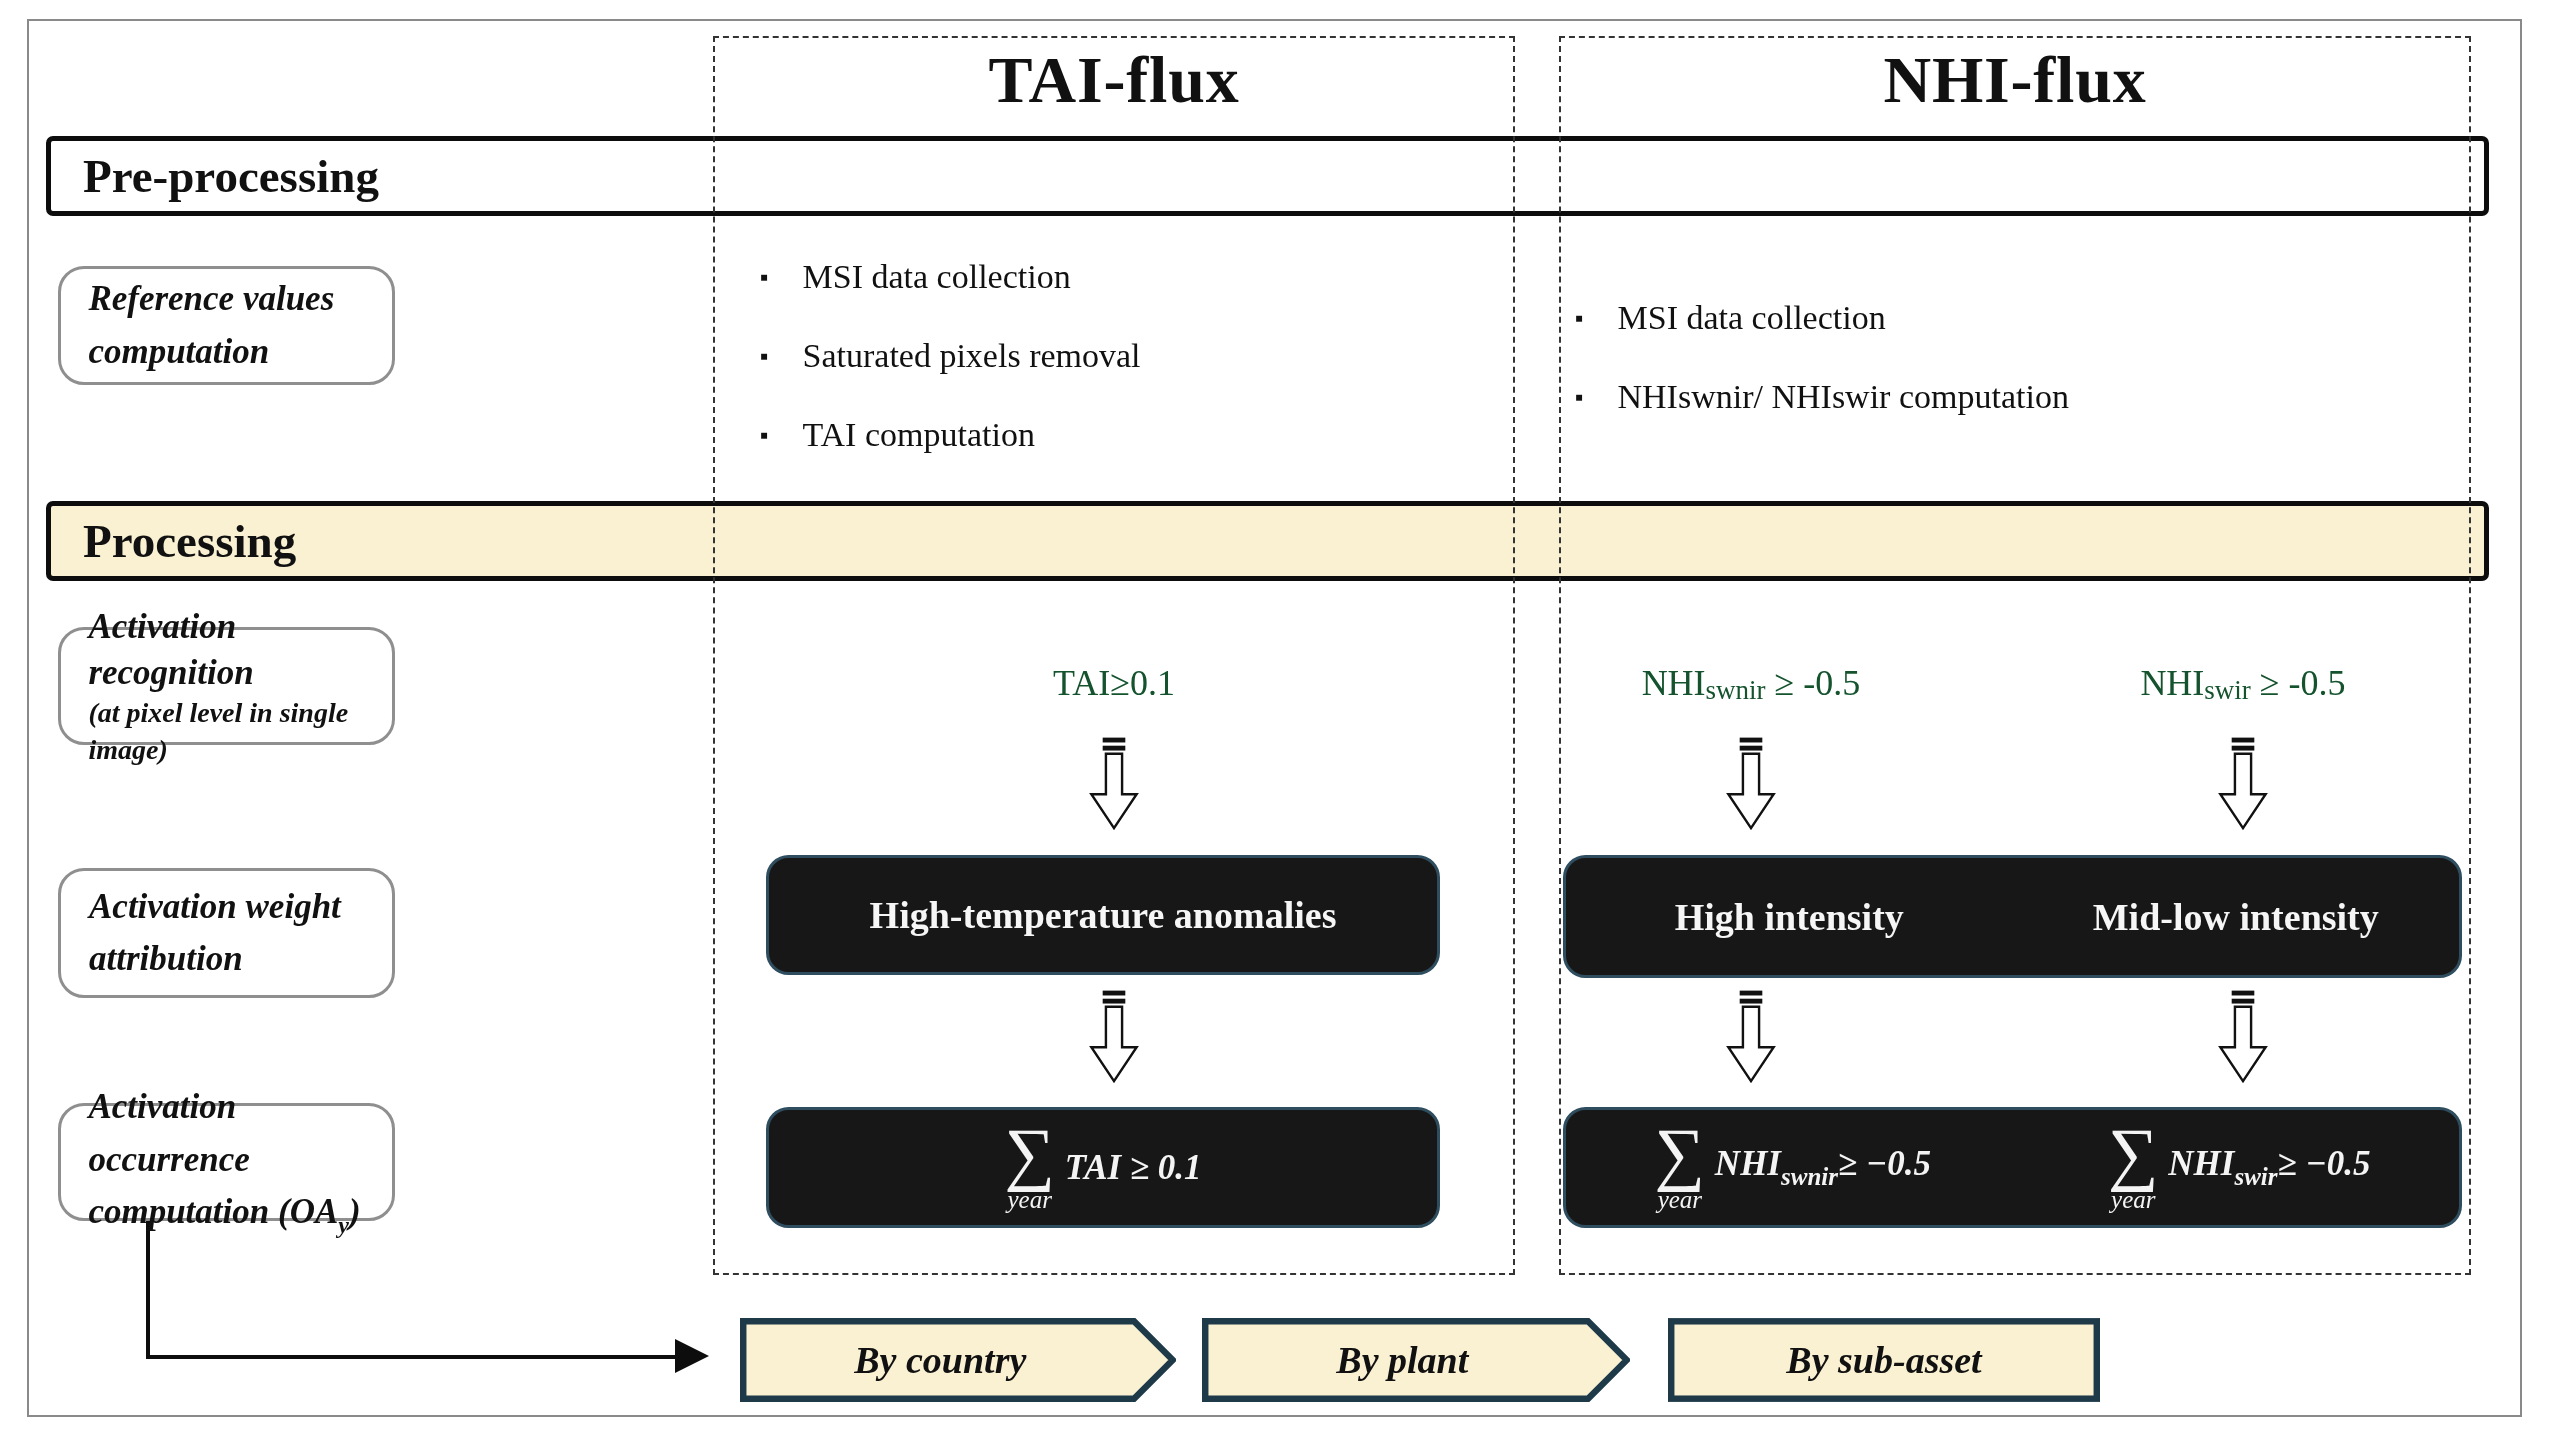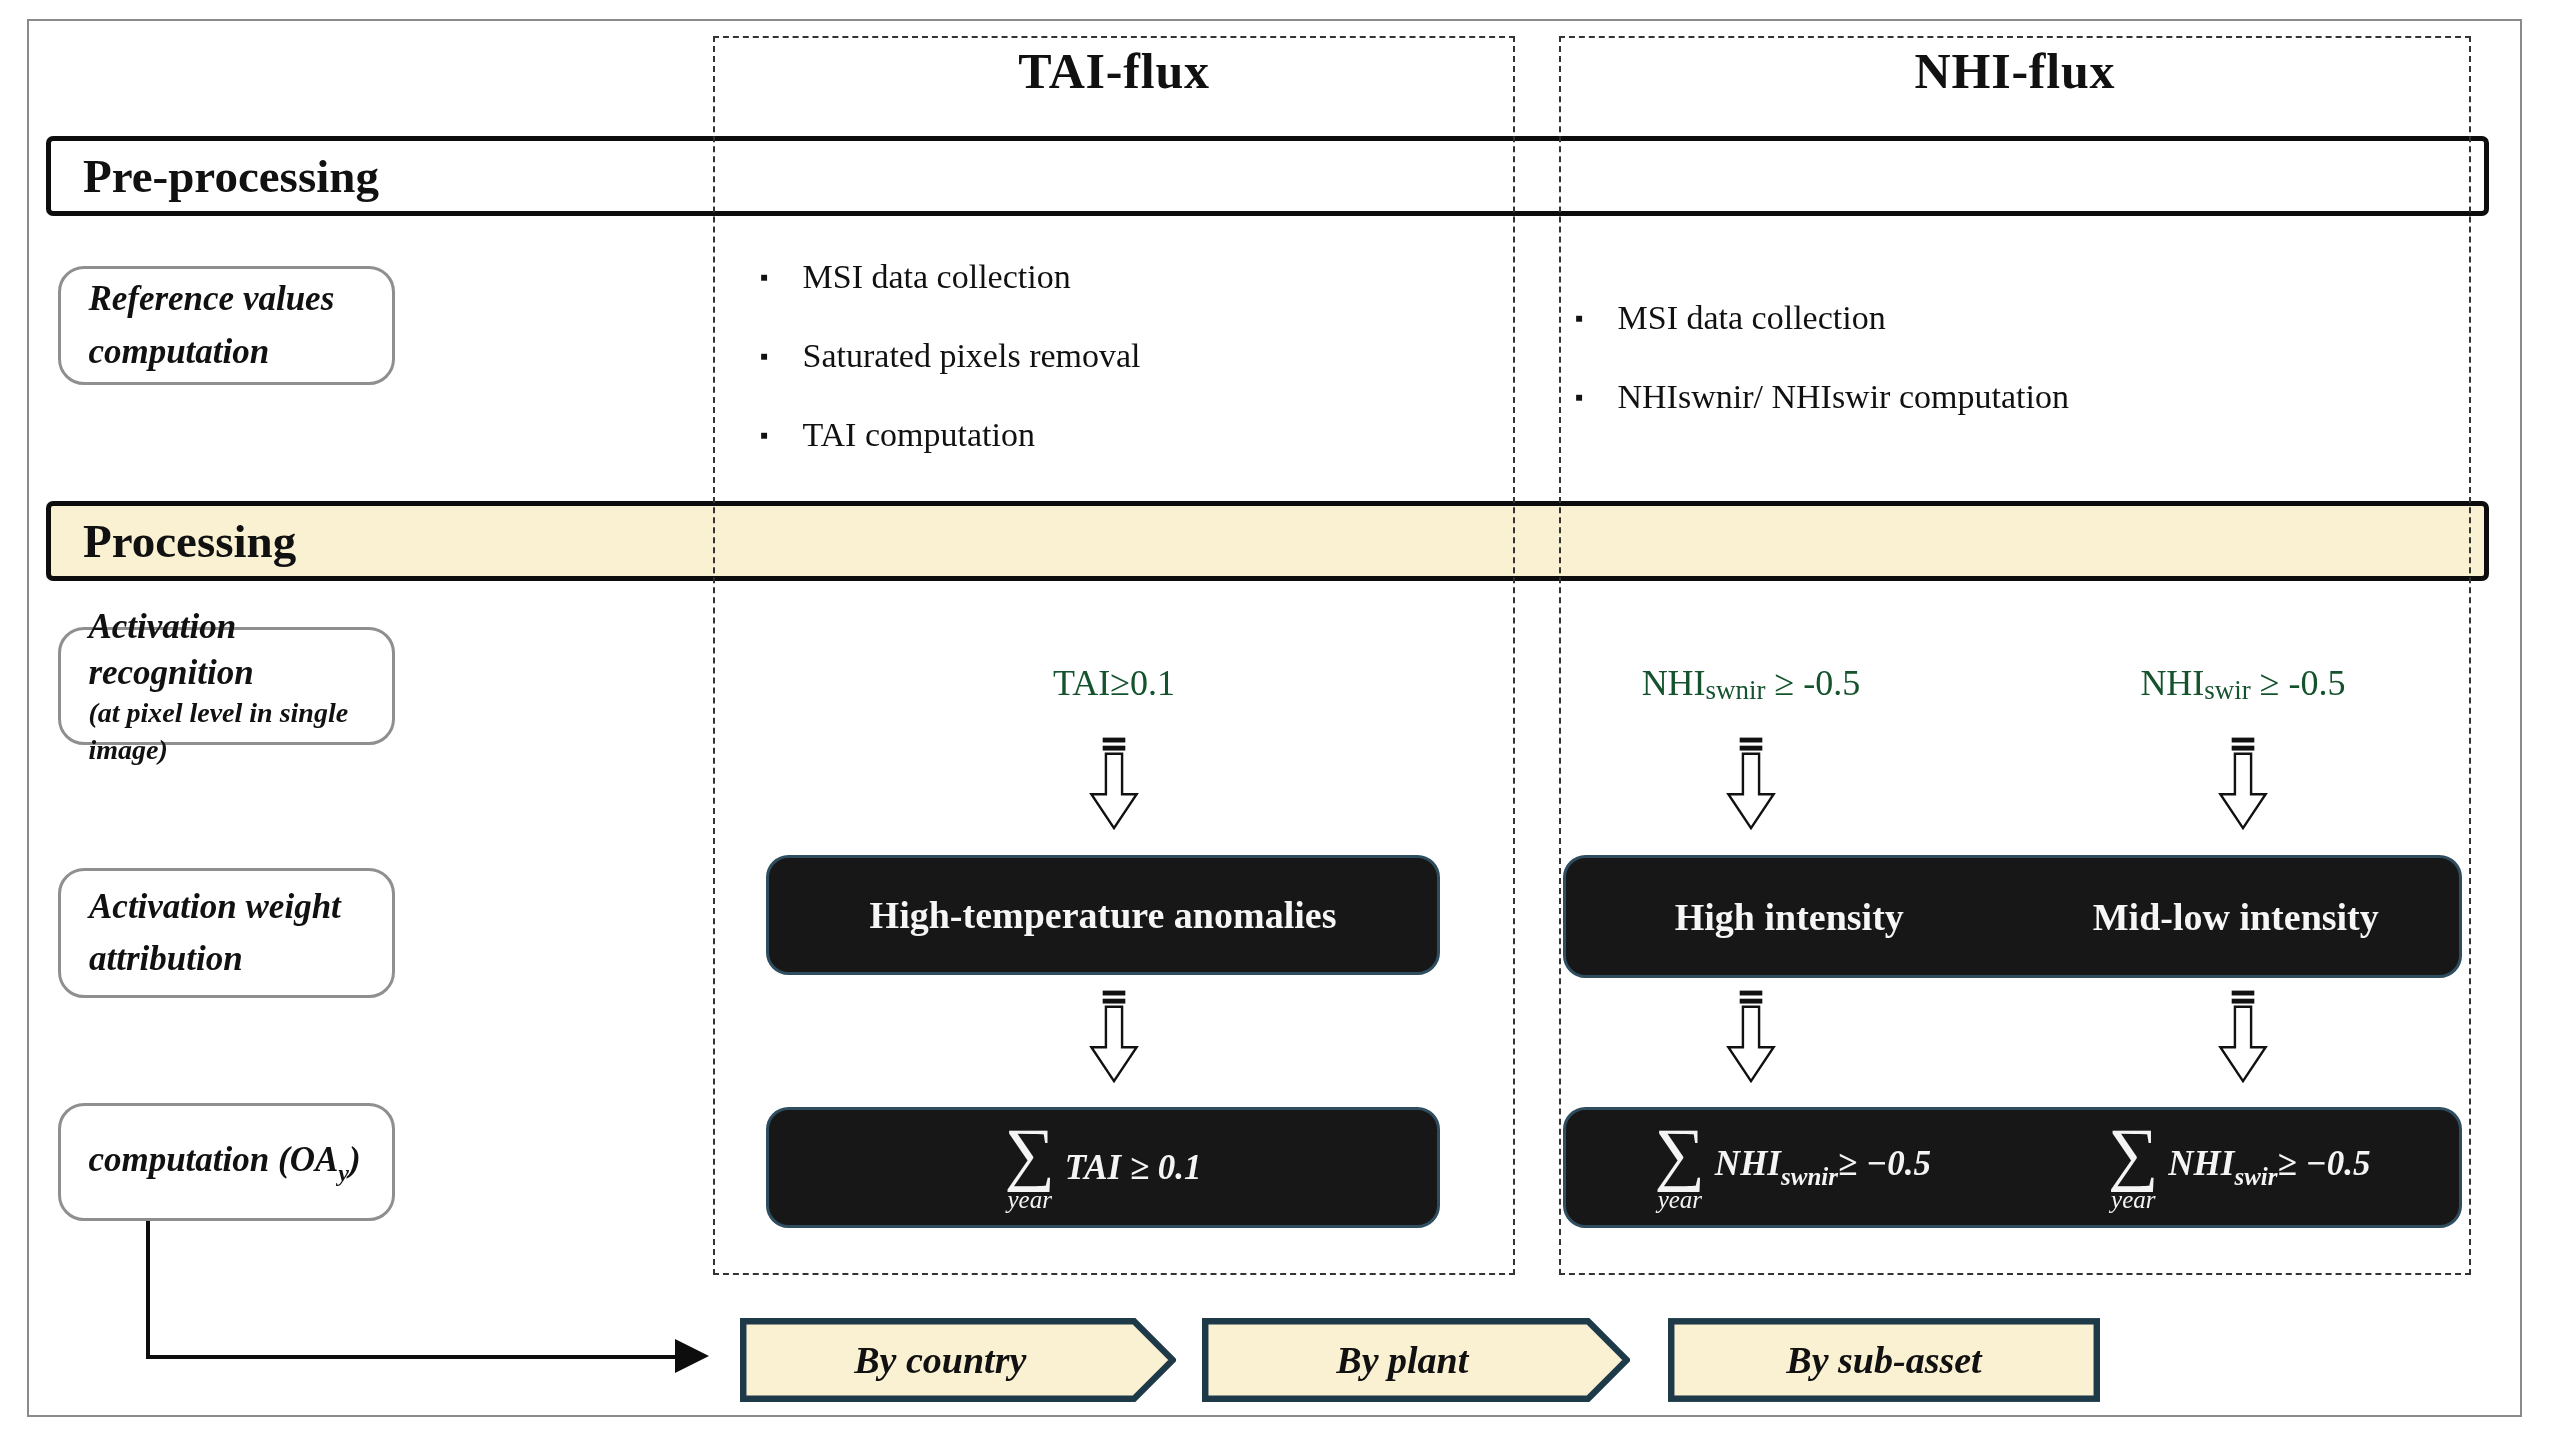--- a/index.html
+++ b/index.html
@@ -15,21 +15,21 @@
     position:relative;width:2550px;height:1450px;background:#ffffff;
     font-family:"Liberation Serif", serif;color:var(--ink);overflow:hidden;
   }
   .outer-border{position:absolute;left:27px;top:18.6px;width:2491px;height:1394px;border:2.4px solid #8a8a8a;z-index:1;}
 
   
   .col-dashed{position:absolute;top:36px;height:1239px;border:2.4px dashed #333;z-index:6;pointer-events:none;box-sizing:border-box;}
   #col-tai{left:713px;width:802px;}
   #col-nhi{left:1559px;width:912px;}
 
-  .col-title{position:absolute;top:42px;font-size:50px;font-weight:bold;text-align:center;z-index:7;letter-spacing:0.8px;}
+  .col-title{position:absolute;top:42px;font-size:66px;font-weight:bold;text-align:center;z-index:7;letter-spacing:0.8px;}
   #title-tai{left:713px;width:802px;}
   #title-nhi{left:1559px;width:912px;}
 
   .stage-bar{
     position:absolute;left:46px;width:2443px;height:80px;background:#ffffff;
     border:5.6px solid #0d0d0d;border-radius:7px;box-sizing:border-box;
     display:flex;align-items:center;padding-left:32px;font-size:47px;font-weight:bold;z-index:4;
   }
   #bar-pre{top:136px;}
   #bar-proc{top:501px;background:var(--cream);}
@@ -121,20 +121,21 @@
   </div>
   <div class="row-label" id="label-recog">
     <span>Activation recognition</span>
     <span class="small-line">(at pixel level in single image)</span>
   </div>
   <div class="row-label" id="label-weight">
     <span>Activation weight</span>
     <span>attribution</span>
   </div>
   <div class="row-label" id="label-oa">
+    <span>Activation occurrence</span>
     <span>
       <span>computation (OA</span><span class="subscript">y</span><span>)</span>
     </span>
   </div>
 
   <ul class="bullets" id="bullets-tai">
     <li><span>MSI data collection</span></li>
     <li><span>Saturated pixels removal</span></li>
     <li><span>TAI computation</span></li>
   </ul>

